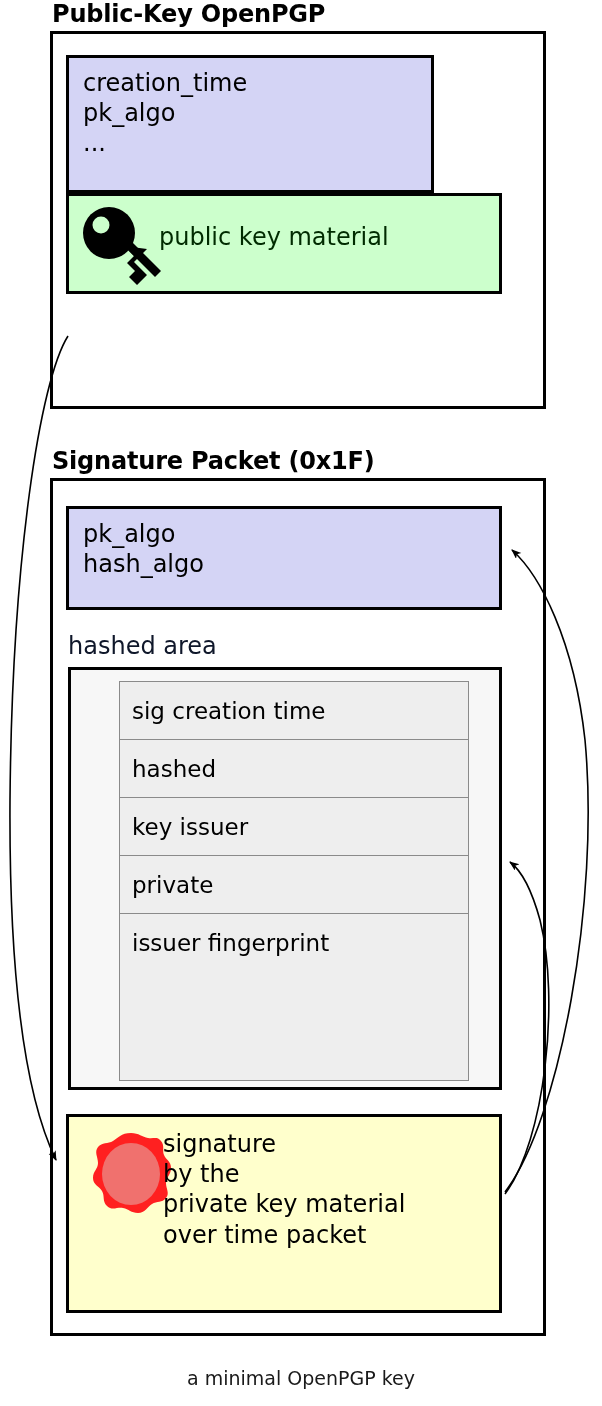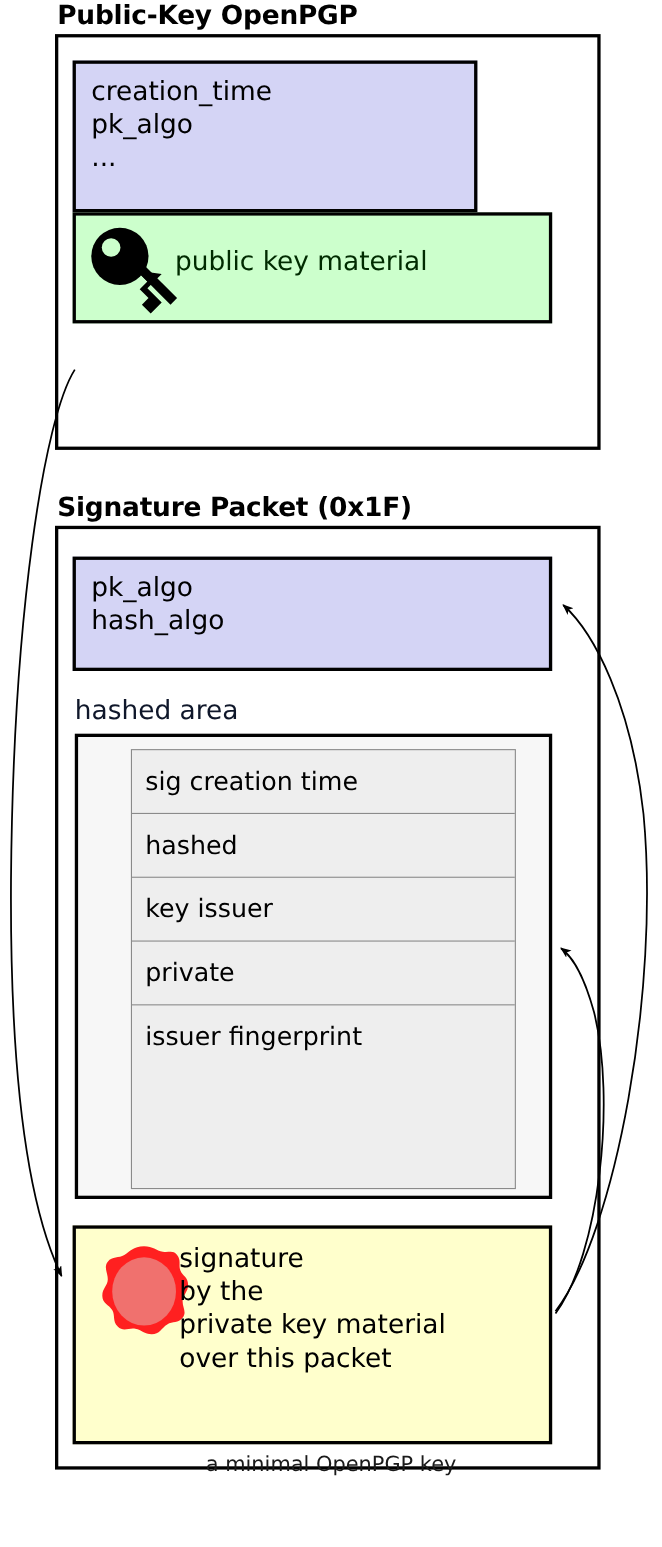--- a/index.html
+++ b/index.html
@@ -108,30 +108,30 @@
              C79 29 84 30 84 37 C84 44 79 46 79 52 C79 58 83 62 79 67
              C75 72 70 70 65 73 C60 76 58 82 51 82 C44 82 42 78 36 77
              C30 76 25 80 20 75 C15 70 18 65 15 60 C12 55 6 54 6 47
              C6 40 11 38 11 32 C11 26 7 21 11 16 C15 11 21 13 26 10
              C31 7 34 2 44 2 Z" fill="#ff2020"></path>
       <ellipse cx="44" cy="43" rx="29" ry="31" fill="#f0716e"></ellipse>
   </svg>
   <div style="position:absolute; left:94px; top:12px; font-size:24px; color:#000; line-height:1.26; white-space:pre-line;">signature
 by the
 private key material
-over this packet</div>
+over time packet</div>
 </div>
 
 <svg id="svg-arrows" viewBox="0 0 602 1406">
   <defs>
     <marker id="ah" markerWidth="12" markerHeight="12" refX="9" refY="4" orient="auto" markerUnits="userSpaceOnUse">
       <path d="M0,0 L10,4 L0,8 L2.6,4 Z" fill="#000"></path>
     </marker>
   </defs>
 
   <path d="M68,336 C40,380 12,560 10,800 C9,960 22,1090 56,1160" fill="none" stroke="#000" stroke-width="1.6" marker-end="url(#ah)"></path>
 
   <path d="M505,1192 C560,1120 600,900 585,740 C574,640 540,575 512,550" fill="none" stroke="#000" stroke-width="1.6" marker-end="url(#ah)"></path>
 
   <path d="M505,1194 C545,1140 560,1000 540,920 C529,880 518,868 510,862" fill="none" stroke="#000" stroke-width="1.6" marker-end="url(#ah)"></path>
 </svg>
 
-<div class="abs caption" style="top:1320px;">a minimal OpenPGP key</div>
+<div class="abs caption" style="top:1367px;">a minimal OpenPGP key</div>
 
 </body></html>

